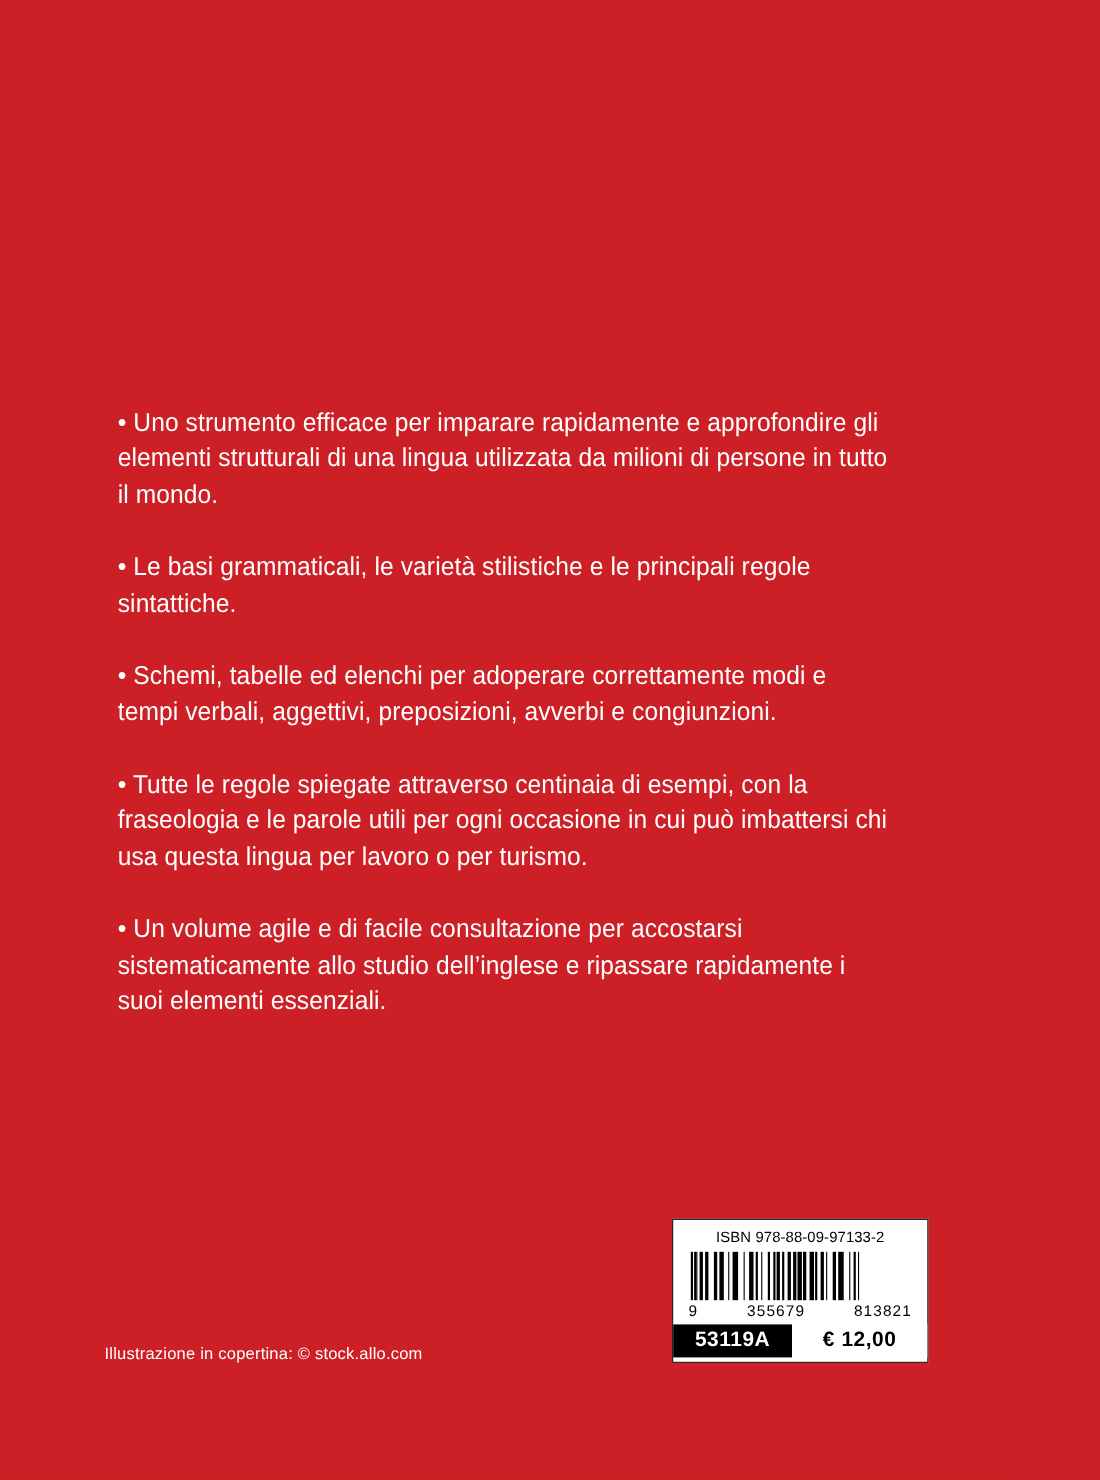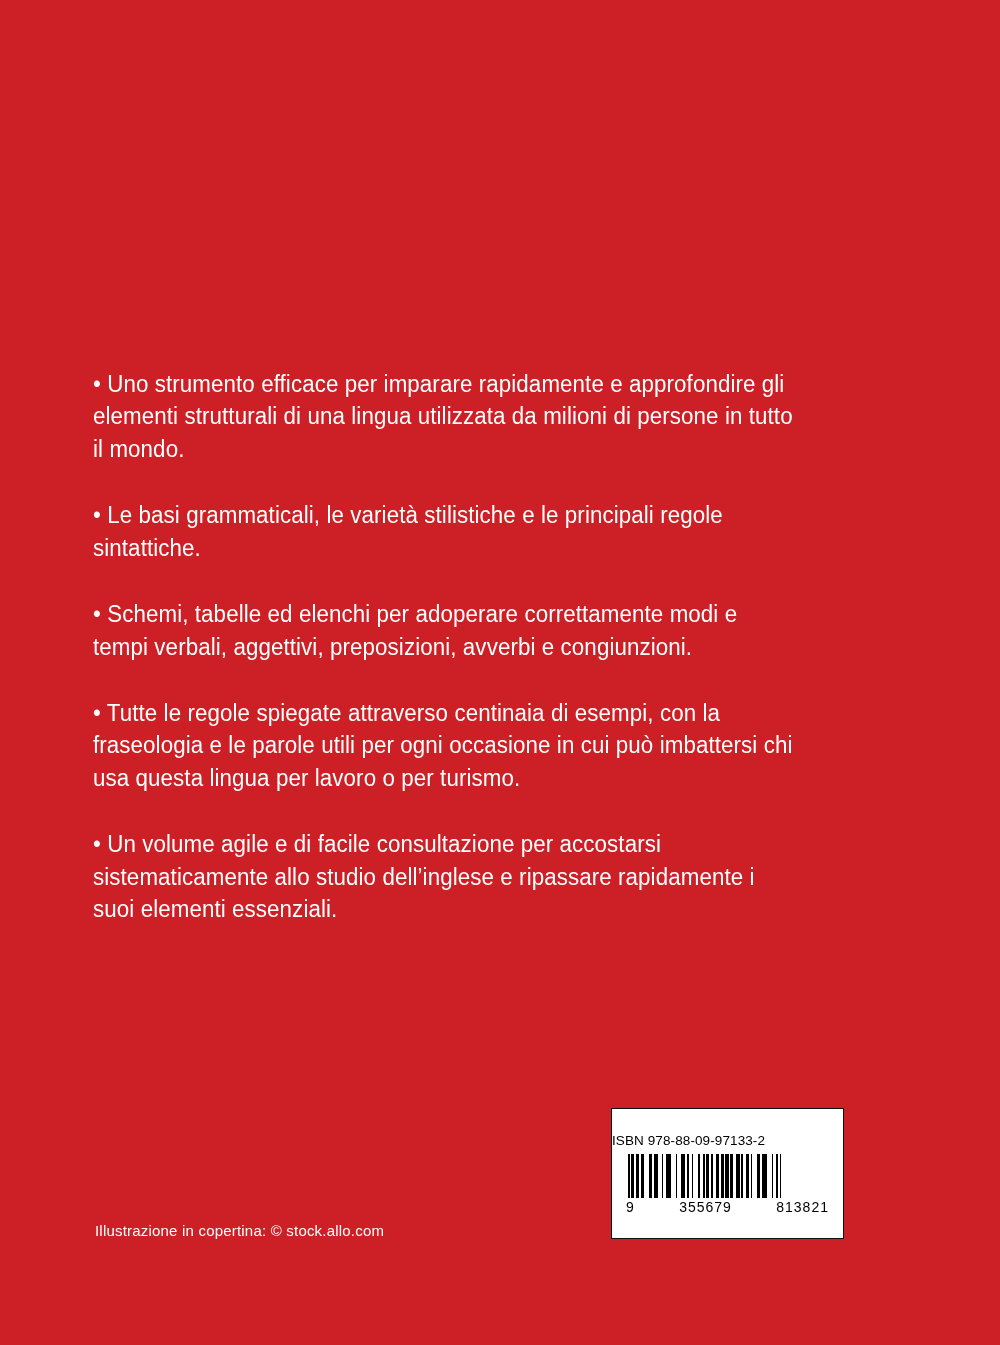--- a/index.html
+++ b/index.html
@@ -44,21 +44,21 @@
     letter-spacing: 0.5px;
     margin: 14px 0 0 0;
     transform: scaleX(0.92);
     transform-origin: left center;
     white-space: nowrap;
   }
 
   
   .blurb {
     position: absolute;
-    left: 93px;
+    left: 107px;
     top: 368px;
     width: 740px;
     color: #ffffff;
   }
   .blurb p {
     margin: 0 0 34px 0;
     font-size: 23.5px;
     line-height: 1.38;
     transform: scaleX(0.95);
     transform-origin: left top;
@@ -84,23 +84,24 @@
     left: 611px;
     top: 1108px;
     width: 233px;
     height: 131px;
     background: #ffffff;
     border: 1px solid #111;
     box-sizing: border-box;
     padding: 0;
   }
   .isbn-text {
+    text-align: center;
     font-size: 13.5px;
     color: #000;
-    margin-top: 24px;
+    margin-top: 8px;
     letter-spacing: 0.1px;
   }
   .bars {
     height: 44px;
     margin: 6px 16px 0 16px;
     display: flex;
     align-items: stretch;
     gap: 0;
   }
   .bars span {
@@ -222,15 +223,19 @@
         <span style="width: 3.2px; background: transparent;"></span>
         <span style="width: 1.6px;"></span>
         <span style="width: 1.6px; background: transparent;"></span>
         <span style="width: 1.6px;"></span>
       </div>
     <div class="ean-digits">
       <span>9</span>
       <span>355679</span>
       <span>813821</span>
     </div>
+    <div class="price-row">
+      <div class="code-cell">53119A</div>
+      <div class="price-cell">€ 12,00</div>
+    </div>
   </div>
 
 </div>
 
 </body></html>

